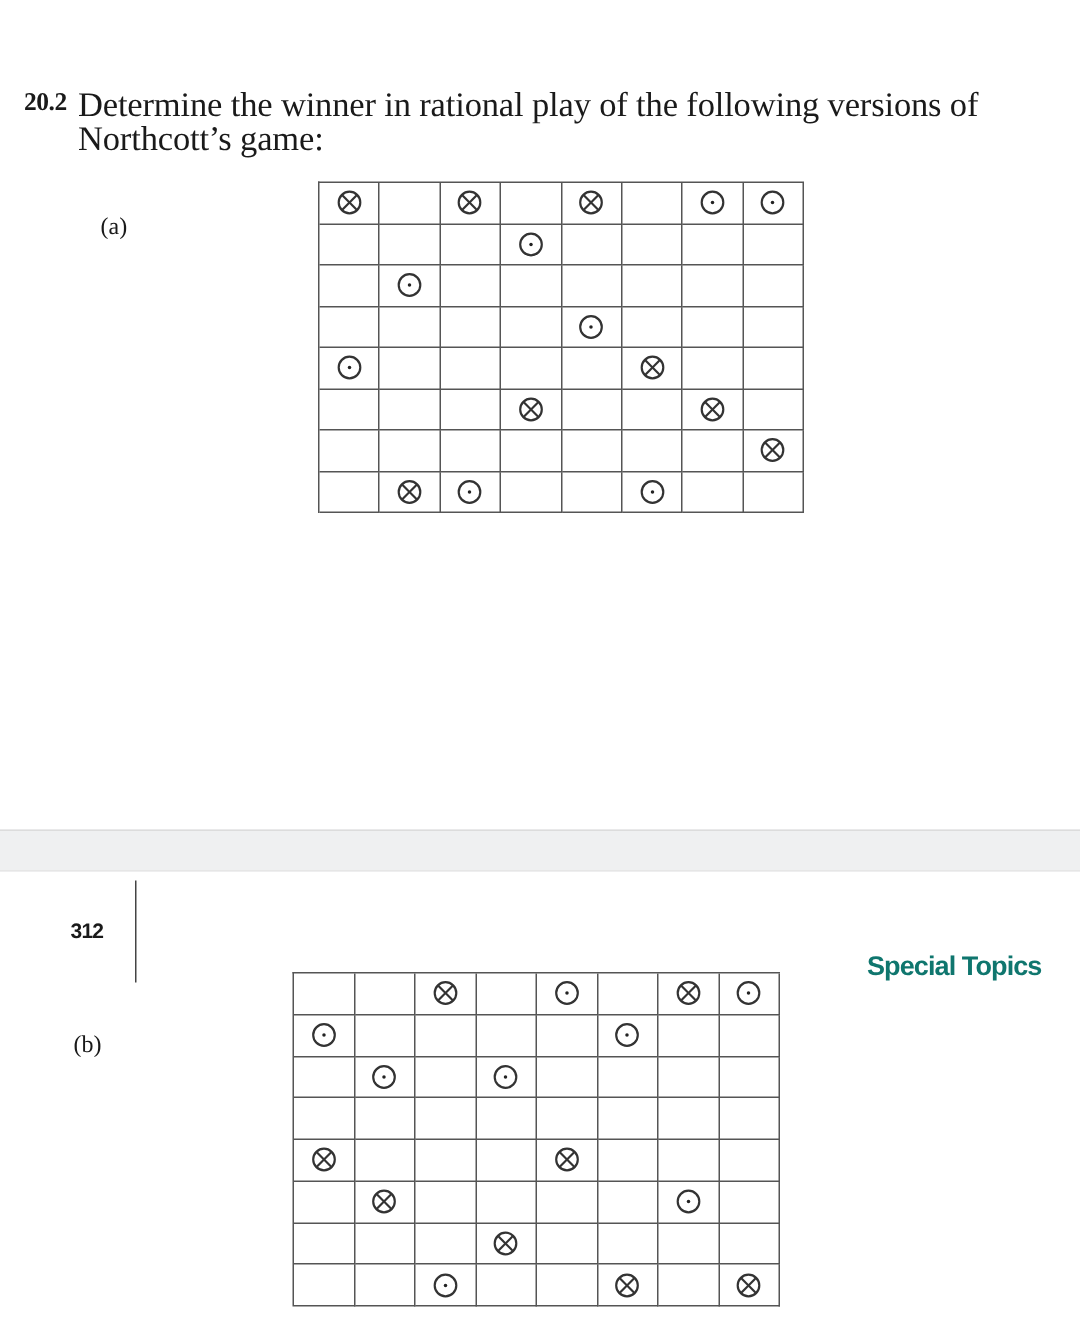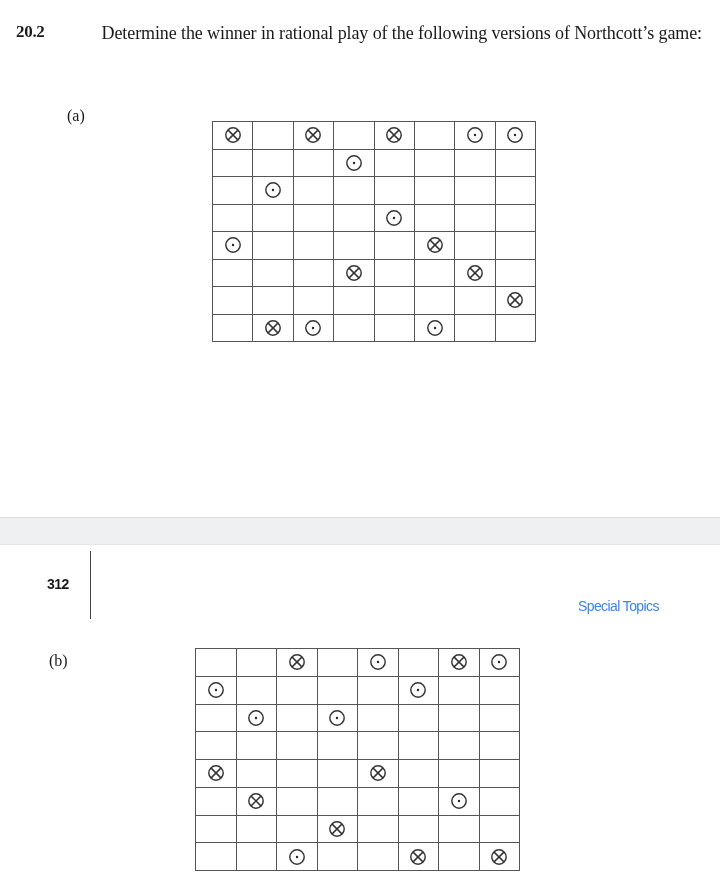--- a/index.html
+++ b/index.html
@@ -1,42 +1,42 @@
 <!DOCTYPE html>
 <html><head>
 <meta charset="utf-8">
 <style>
   html, body { margin: 0; padding: 0; }
   body {
     width: 720px; height: 896px; position: relative; overflow: hidden;
     background: #ffffff; color: #1a1a1a;
     font-family: "Liberation Serif", "DejaVu Serif", serif;
   }
-  .abs { position: absolute; }
+  .abs { position: absolute; margin-top: 36px; }
   .problem-num { left: 16px; top: 22px; font-size: 17px; font-weight: bold; letter-spacing: -0.3px; }
-  .problem-text { left: 72px; top: 22px; width: 630px; font-size: 18px; line-height: 23px; letter-spacing: -0.1px; text-align: right; }
+  .problem-text { left: 52px; top: 22px; width: 630px; font-size: 23px; line-height: 23px; letter-spacing: -0.1px; }
   .part-label { font-size: 16px; }
   .grid {
     position: absolute; display: grid;
     border-top: 1px solid #555; border-left: 1px solid #555;
     box-sizing: border-box;
   }
   .cell {
     border-right: 1.5px solid #555; border-bottom: 1.5px solid #555;
     box-sizing: border-box; display: flex; align-items: center; justify-content: center;
   }
   .piece { width: 18px; height: 18px; display: block; }
   .page-sep {
     left: 0; top: 517px; width: 720px; height: 28px;
     background: #eff0f1; border-top: 1px solid #dcdcdc; border-bottom: 1px solid #e6e6e6;
     box-sizing: border-box;
   }
   .vrule { left: 90px; top: 551px; width: 1.2px; height: 68px; background: #444; }
   .page-num { left: 47px; top: 576px; font-family: "Liberation Sans", "DejaVu Sans", sans-serif; font-weight: bold; font-size: 14px; letter-spacing: -0.5px; }
-  .running-head { left: 578px; top: 598px; font-family: "Liberation Sans", "DejaVu Sans", sans-serif; font-size: 14px; letter-spacing: -0.6px; color: #3b82f6; }
+  .running-head { left: 578px; top: 598px; font-family: "Liberation Sans", "DejaVu Sans", sans-serif; font-size: 18px; letter-spacing: -0.6px; color: #0f766e; font-weight: bold; }
 </style>
 </head>
 <body>
 
 <div class="abs problem-num">20.2</div>
 <div class="abs problem-text">Determine the winner in rational play of the following versions of Northcott’s game:</div>
 
 <div class="abs part-label" style="left:67px; top:107px;">(a)</div>
 <div class="grid" id="board-a" style="left:212px; top:121px; width:324px; height:221px; grid-template-columns:repeat(8,1fr); grid-template-rows:repeat(8,1fr);">
     <div class="cell">

